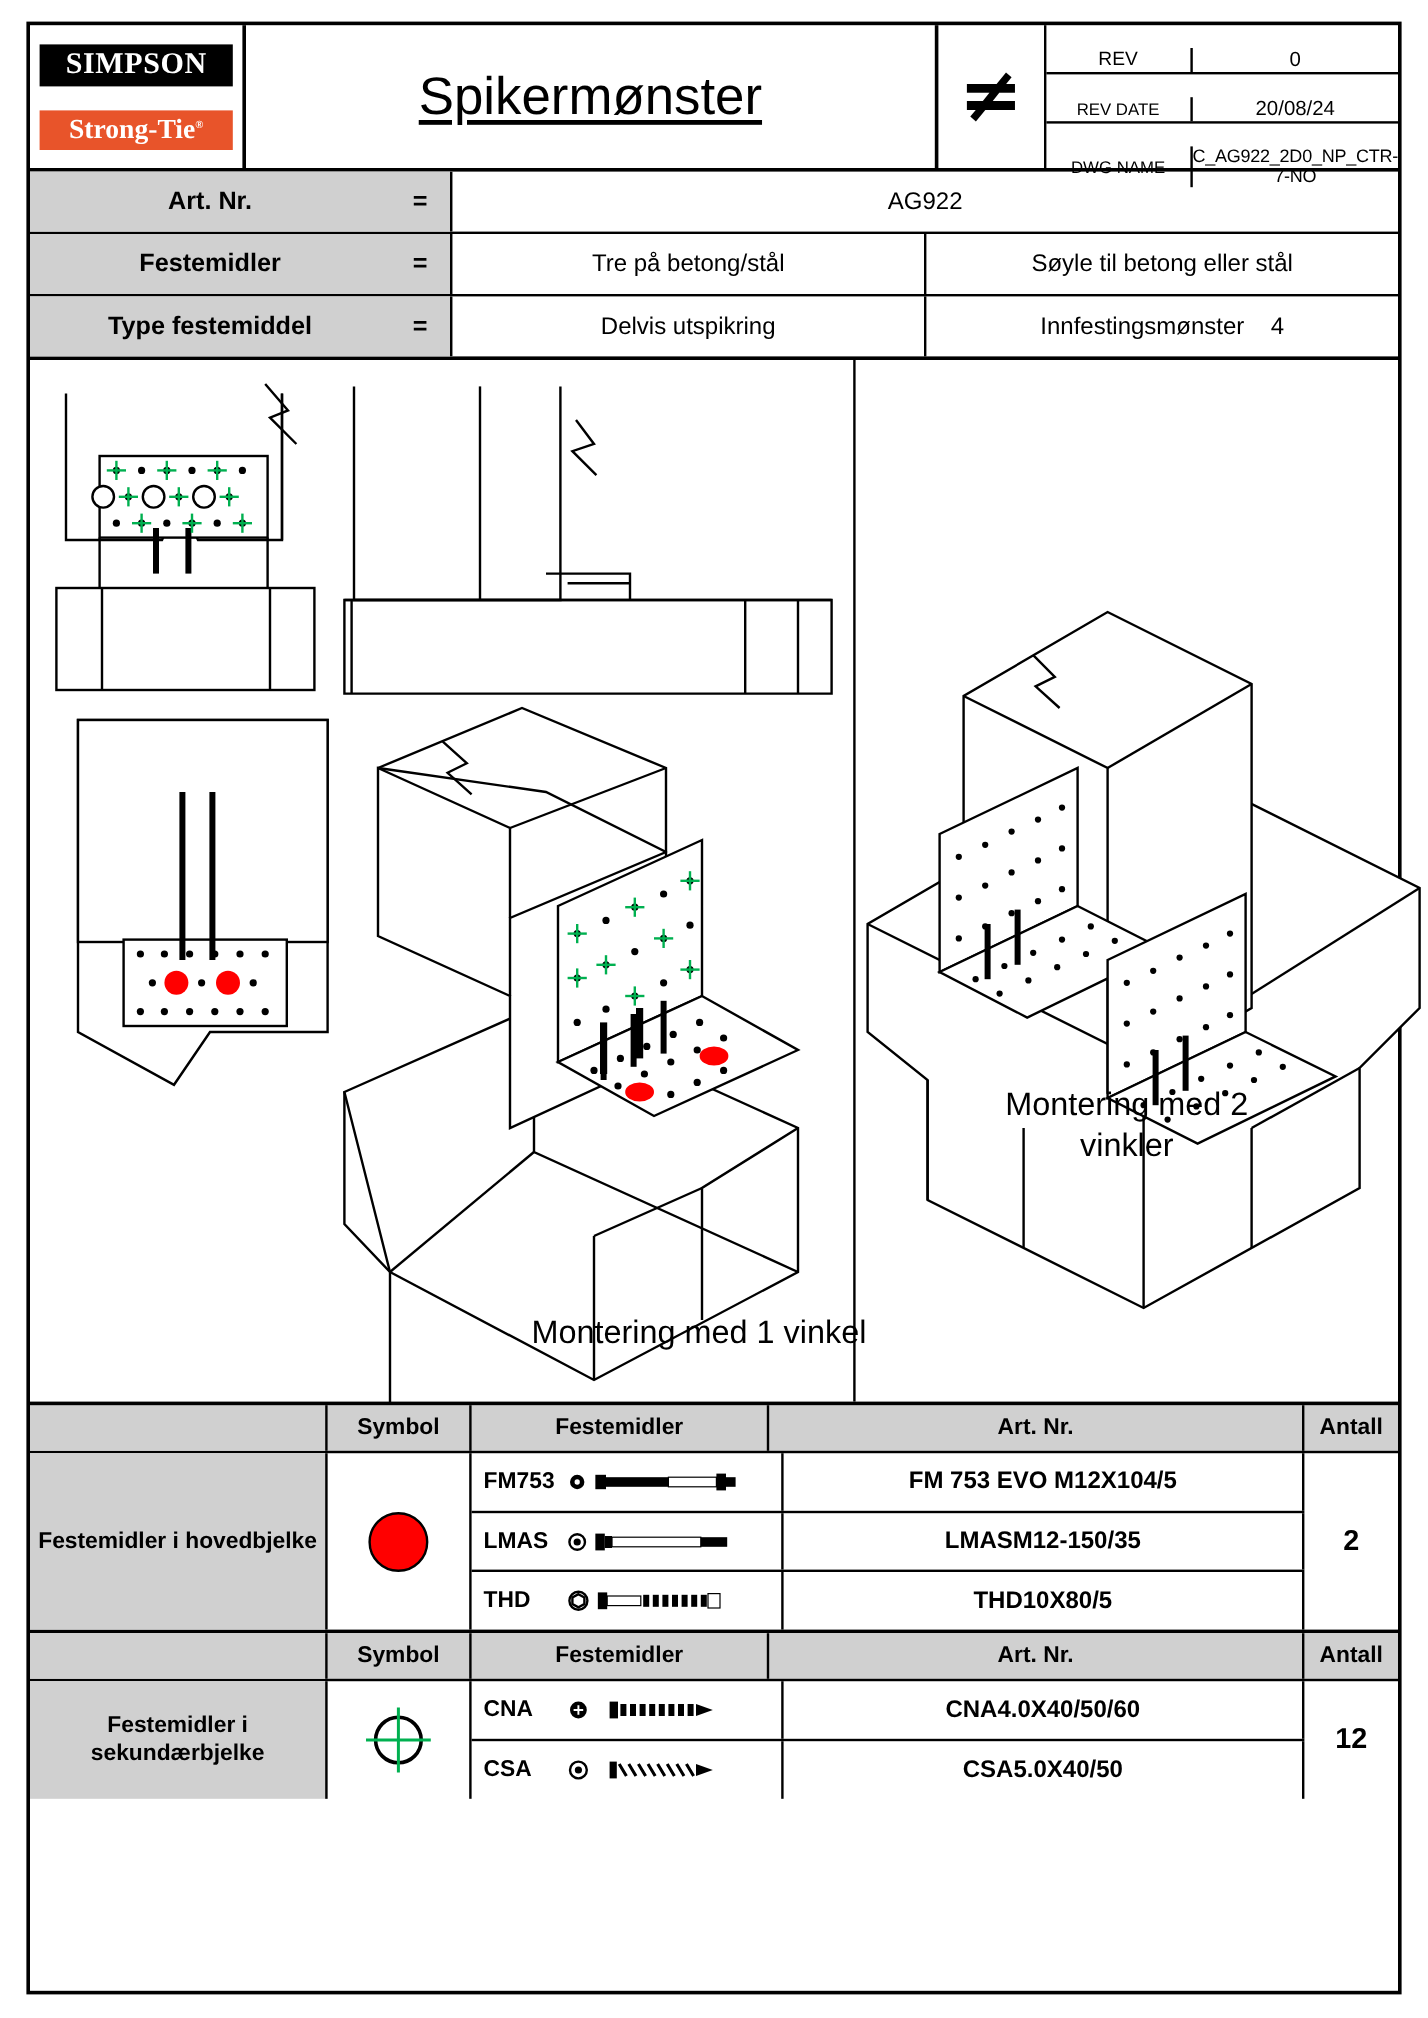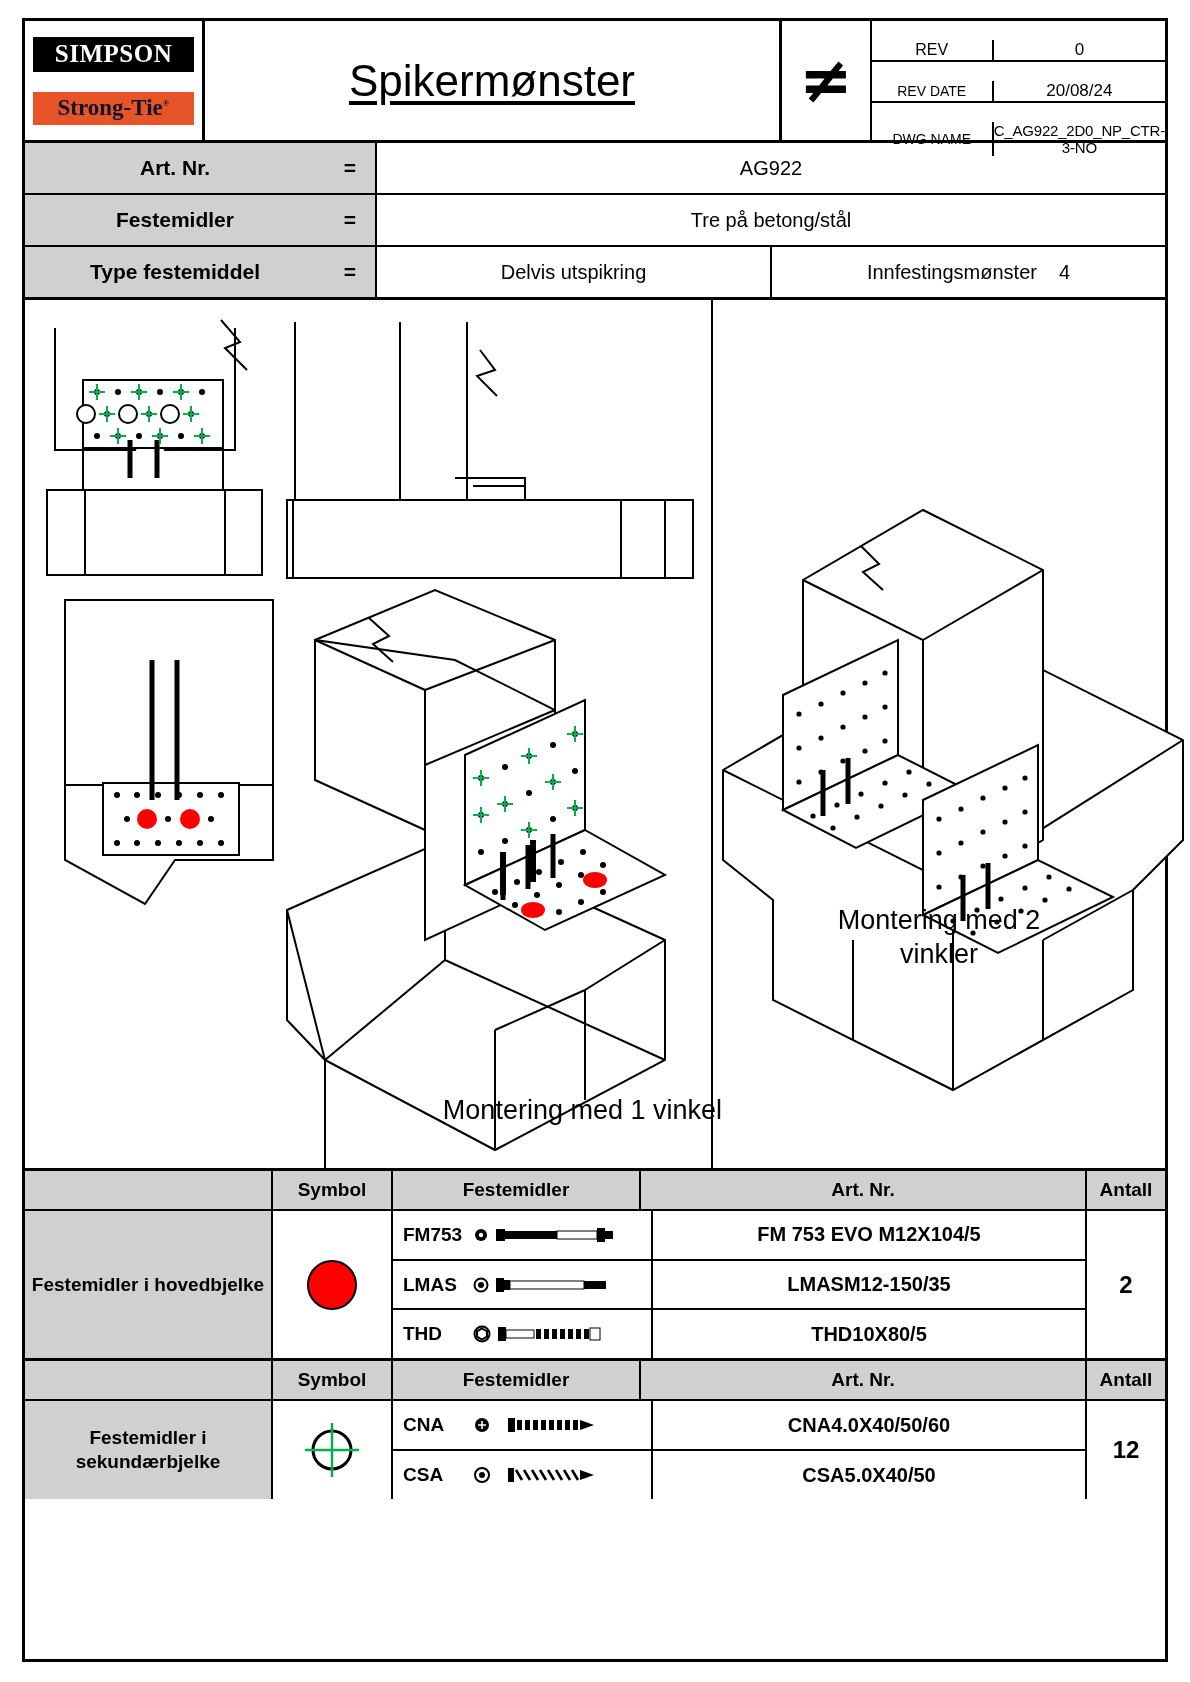--- a/index.html
+++ b/index.html
@@ -53,21 +53,21 @@
     font-size: 25px;
     letter-spacing: 0.5px;
     width: 100%;
     text-align: center;
     padding: 3px 0 4px 0;
     box-sizing: border-box;
     font-family: "Liberation Serif", serif;
   }
   .logo-bottom {
     background: #e8542a;
-    color: #0f172a;
+    color: #ffffff;
     font-weight: bold;
     font-size: 23px;
     width: 100%;
     text-align: center;
     padding: 3px 0 4px 0;
     box-sizing: border-box;
     font-family: "Liberation Serif", serif;
     position: relative;
   }
   .logo-bottom .reg {
@@ -276,36 +276,37 @@
         <div class="rev-row">
           <div class="rev-label">REV</div>
           <div class="rev-value">0</div>
         </div>
         <div class="rev-row">
           <div class="rev-label small">REV DATE</div>
           <div class="rev-value">20/08/24</div>
         </div>
         <div class="rev-row">
           <div class="rev-label small">DWG NAME</div>
-          <div class="rev-value small">C_AG922_2D0_NP_CTR-3-NO</div>
+          <div class="rev-value small">C_AG922_2D0_NP_CTR-7-NO</div>
         </div>
       </div>
     </div>
   </div>
 
   <div class="specs">
     <div class="spec-row">
       <div class="spec-key">Art. Nr.</div>
       <div class="spec-eq">=</div>
       <div class="spec-val">AG922</div>
     </div>
     <div class="spec-row">
       <div class="spec-key">Festemidler</div>
       <div class="spec-eq">=</div>
       <div class="spec-val">Tre på betong/stål</div>
+      <div class="spec-val">Søyle til betong eller stål</div>
     </div>
     <div class="spec-row">
       <div class="spec-key">Type festemiddel</div>
       <div class="spec-eq">=</div>
       <div class="spec-val">Delvis utspikring</div>
       <div class="spec-val">
         <span>Innfestingsmønster</span>
         <span class="num">4</span>
       </div>
     </div>

